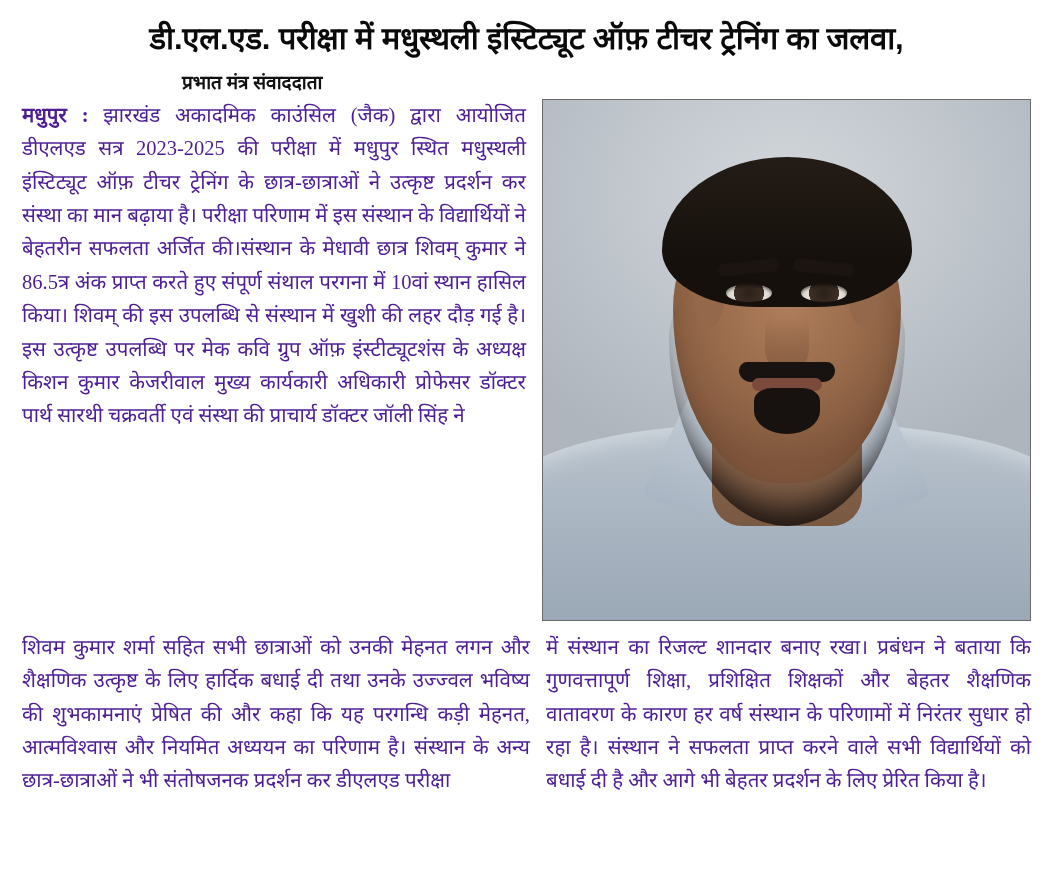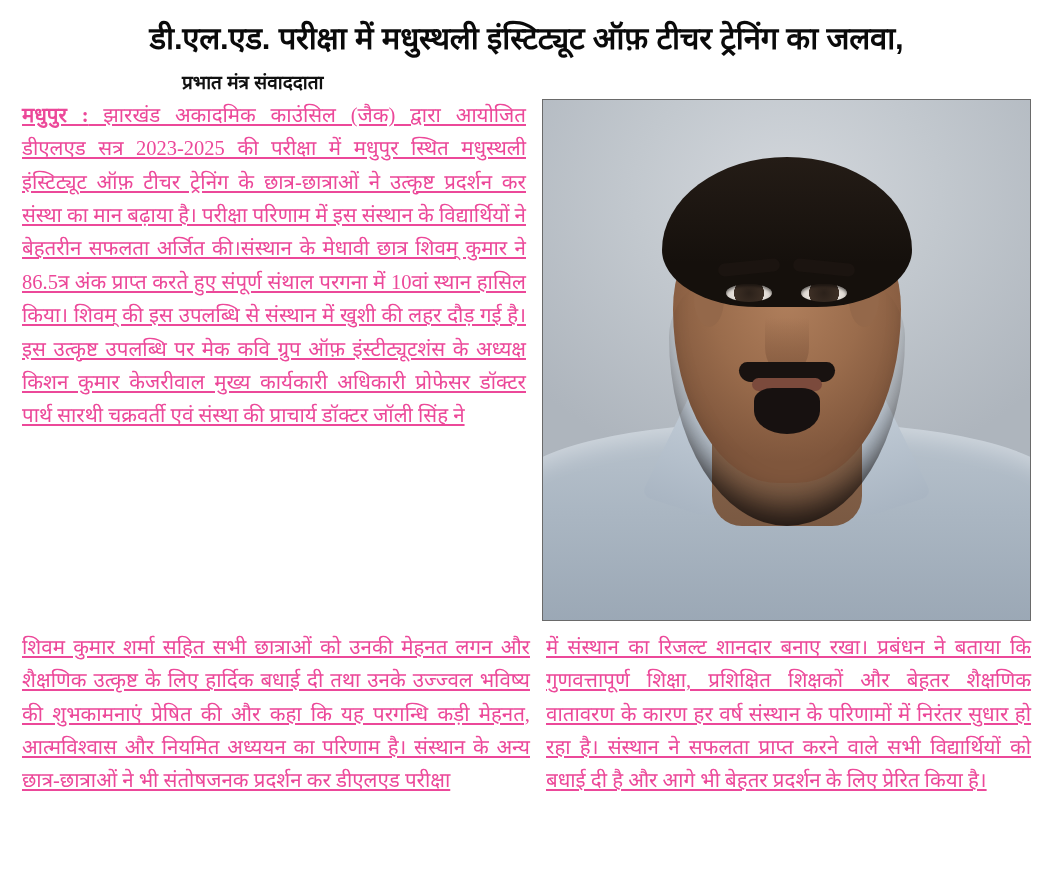--- a/index.html
+++ b/index.html
@@ -30,21 +30,21 @@
     line-height: 1.38;
     letter-spacing: -0.2px;
     margin: 0 0 6px 0;
     padding: 0 4px;
   }
   .headline .line {
     display: block;
     white-space: nowrap;
   }
   .byline {
-    font-family: Liberation Sans, sans-serif;
+    font-family: Liberation Serif, serif;
     font-weight: bold;
     font-size: 19px;
     color: #111;
     margin: 8px 0 4px 160px;
   }
   .content {
     position: relative;
   }
   .photo {
     float: right;
@@ -199,25 +199,24 @@
     transform: translateX(-50%);
     width: 236px;
     height: 270px;
     border-radius: 46% 46% 50% 50% / 30% 30% 70% 70%;
     box-shadow: inset 0 -36px 30px -18px rgba(16,12,10,0.85);
   }
   .body-text {
     font-family: "Liberation Serif", serif;
     font-size: 20.5px;
     line-height: 1.63;
-    color: #ec4899;
+    color: #4c1d95;
     text-align: justify;
     text-justify: inter-word;
     hyphens: none;
-    text-decoration: underline;
   }
   .body-text .lead {
     font-weight: bold;
   }
   .para { margin: 0; }
   
   .lower {
     display: block;
   }
 </style>

